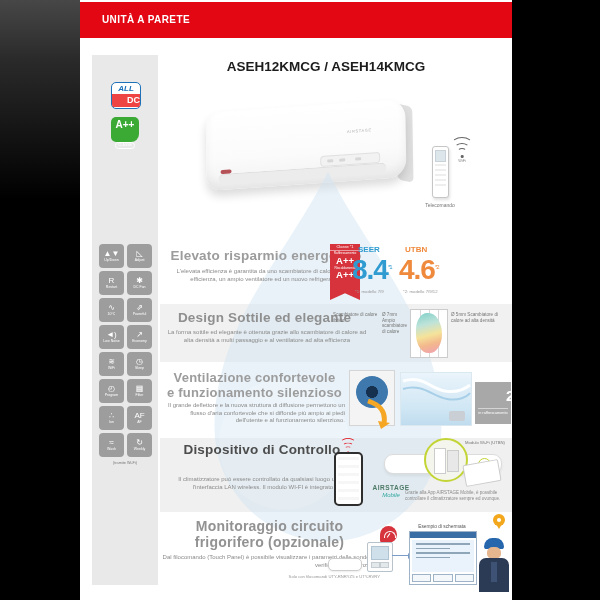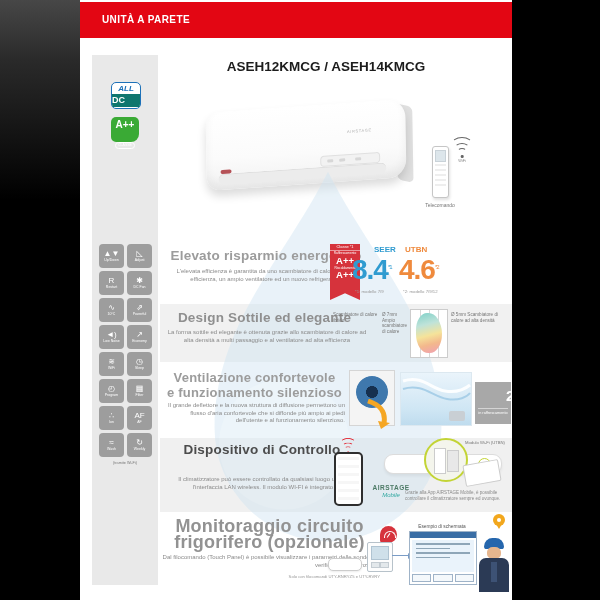--- a/index.html
+++ b/index.html
@@ -14,21 +14,21 @@
   #top-banner{left:0;top:2px;width:432px;height:36px;background:#e30613;color:#fff;
               font-size:10px;font-weight:bold;letter-spacing:.4px;line-height:36px;padding-left:22px;box-sizing:border-box;}
 
   
   #models{left:96px;top:58px;width:300px;text-align:center;font-weight:bold;font-size:13.5px;line-height:17px;color:#1c1c1c;}
 
   
   #sidebar{left:12px;top:55px;width:66px;height:530px;background:#e9e9e9;}
   .badge-alldc{position:absolute;left:19px;top:27px;width:28px;height:25px;border:1.5px solid #1d71b8;border-radius:5px;background:#fff;overflow:hidden;}
   .badge-alldc .t{display:block;color:#1d71b8;font-weight:bold;font-style:italic;font-size:8px;text-align:center;line-height:11px;}
-  .badge-alldc .b{display:block;background:#0f766e;color:#fff;font-weight:bold;font-size:9px;text-align:left;line-height:13px;}
+  .badge-alldc .b{display:block;background:#ef4444;color:#fff;font-weight:bold;font-size:9px;text-align:right;line-height:13px;}
   .badge-class{position:absolute;left:19px;top:62px;width:28px;height:25px;background:#3aaa35;border-radius:5px 5px 8px 5px;color:#fff;text-align:center;}
   .badge-class .v{display:block;font-weight:bold;font-size:10px;line-height:15px;}
   .badge-class .s{display:inline-block;font-size:3.5px;border:.5px solid #fff;border-radius:4px;padding:0 2px;line-height:5px;}
   #icon-grid{position:absolute;left:7px;top:189px;display:grid;grid-template-columns:25px 25px;gap:3px;}
   .ficon{width:25px;height:24px;background:#9d9d9d;border-radius:4px;color:#fff;display:flex;flex-direction:column;align-items:center;justify-content:center;overflow:hidden;}
   .ficon .g{font-size:8px;line-height:9px;}
   .ficon .l{font-size:3.5px;line-height:4.5px;white-space:nowrap;}
   #weekly-note{position:absolute;left:0;top:406px;width:66px;text-align:center;font-size:3.8px;color:#777;}
 
   
@@ -277,21 +277,21 @@
     <div class="section abs" style="top:240px;height:64px;">
       <div class="sec-title" style="left:8px;top:8px;width:192px;font-size:13.5px;">Elevato risparmio energetico</div>
       <div class="sec-body" style="left:6px;top:28px;width:196px;text-align:center;">L'elevata efficienza è garantita da uno scambiatore di calore ad alta efficienza, un ampio ventilatore ed un nuovo refrigerante.</div>
       <div id="ribbon">
         <span class="h">Classe *1</span>
         <span class="sl">Raffrescamento</span>
         <span class="bv">A++</span>
         <span class="sl">Riscaldamento</span>
         <span class="bv">A++</span>
       </div>
-      <div class="metric-label" style="left:196px;top:5px;color:#2f9bd0;margin-left:16px;">SEER</div>
+      <div class="metric-label" style="left:196px;top:5px;color:#2f9bd0;">SEER</div>
       <div class="metric-value" style="left:190px;top:13px;color:#2f9bd0;"><span>8.4</span><sup>*1</sup></div>
       <div class="metric-note" style="left:193px;top:49px;">*1: modello 7/9</div>
       <div class="metric-label" style="left:243px;top:5px;color:#ef8a3d;">UTBN</div>
       <div class="metric-value" style="left:237px;top:13px;color:#ef8a3d;"><span>4.6</span><sup>*2</sup></div>
       <div class="metric-note" style="left:241px;top:49px;">*2: modello 7/9/12</div>
     </div>
 
     <div class="section abs" style="top:304px;height:58px;">
       <div class="sec-title" style="left:0px;top:6px;width:205px;font-size:13.5px;color:#8f8f8f;">Design Sottile ed elegante</div>
       <div class="sec-body" style="left:5px;top:25px;width:200px;text-align:center;">La forma sottile ed elegante è ottenuta grazie allo scambiatore di calore ad alta densità a multi passaggio e al ventilatore ad alta efficienza</div>
@@ -356,21 +356,21 @@
       <div id="magnifier">
           <div class="m1"></div>
           <div class="m2"></div>
         </div>
       <div id="module-card"></div>
       <div class="mini-label" style="left:303px;top:2px;width:40px;">Modulo Wi-Fi (UTBN)</div>
       <div class="caption" style="left:243px;top:52px;width:96px;">Grazie alla App AIRSTAGE Mobile, è possibile controllare il climatizzatore sempre ed ovunque.</div>
     </div>
 
     <div class="section abs" style="top:512px;height:88px;">
-      <div class="sec-title" style="left:0px;top:6px;width:215px;font-size:18px;line-height:16px;color:#929292;">
+      <div class="sec-title" style="left:0px;top:6px;width:215px;font-size:14px;line-height:16px;color:#929292;">
         <div>Monitoraggio circuito</div>
         <div>frigorifero (opzionale)</div>
       </div>
       <div id="alert-icon">
           <span class="gauge"></span>
           <span class="ndl"></span>
         </div>
       <div class="sec-body" style="left:0px;top:42px;width:218px;text-align:right;">Dal filocomando (Touch Panel) è possibile visualizzare i parametri delle sonde per verifica e manutenzione.</div>
       <div class="footnote" style="left:0px;top:62px;width:218px;text-align:right;">Solo con filocomandi UTY-RNRYZ5 e UTY-RVRY</div>
       <div id="panel-flat"></div>

